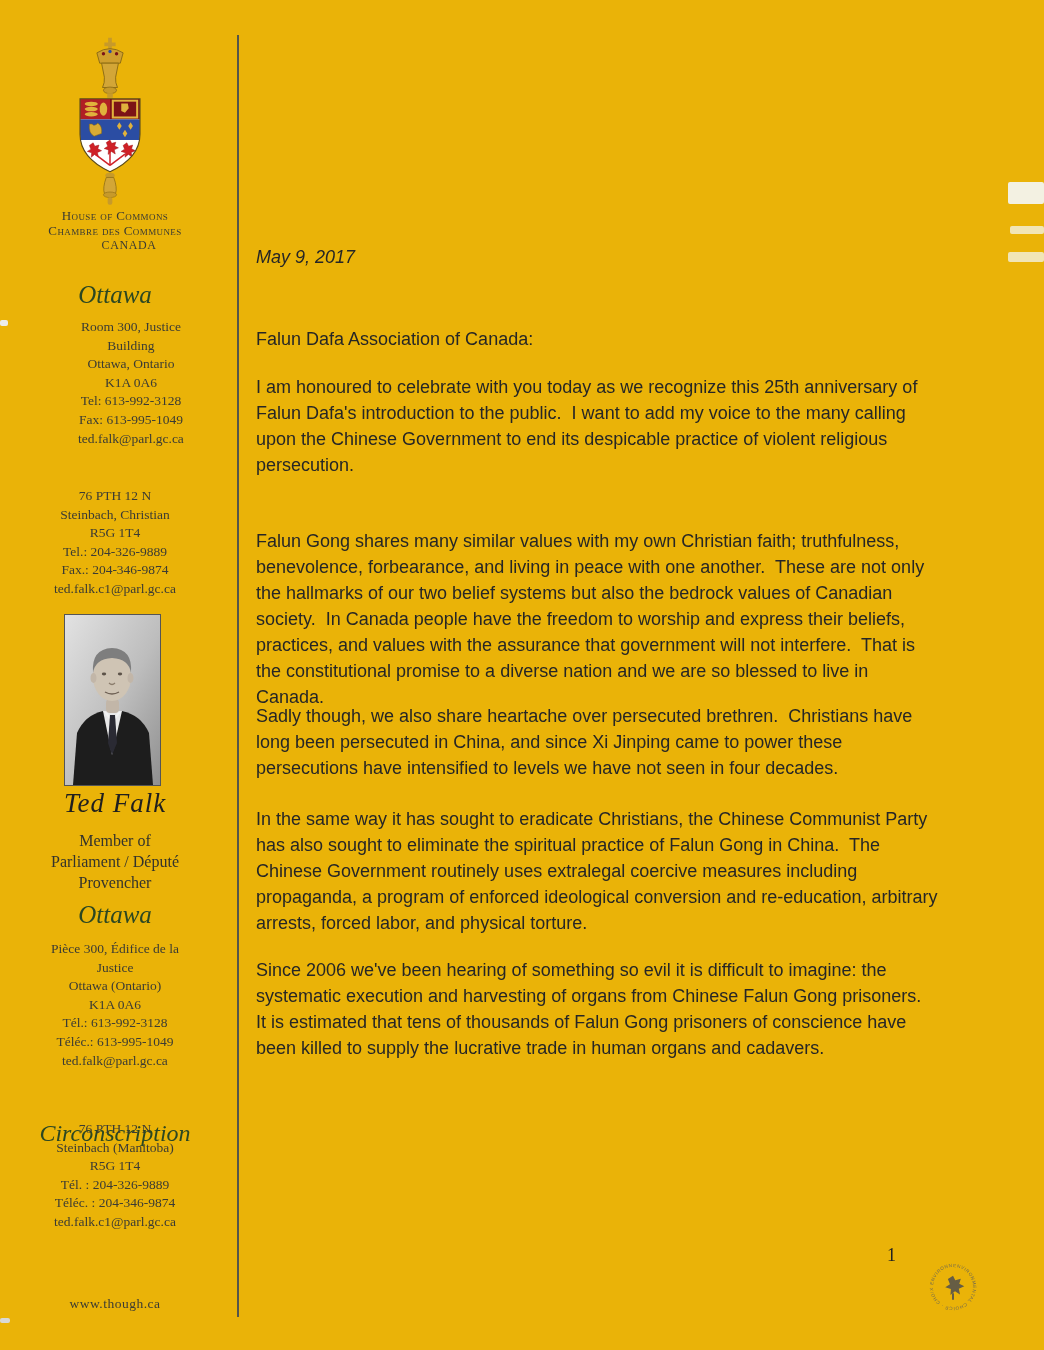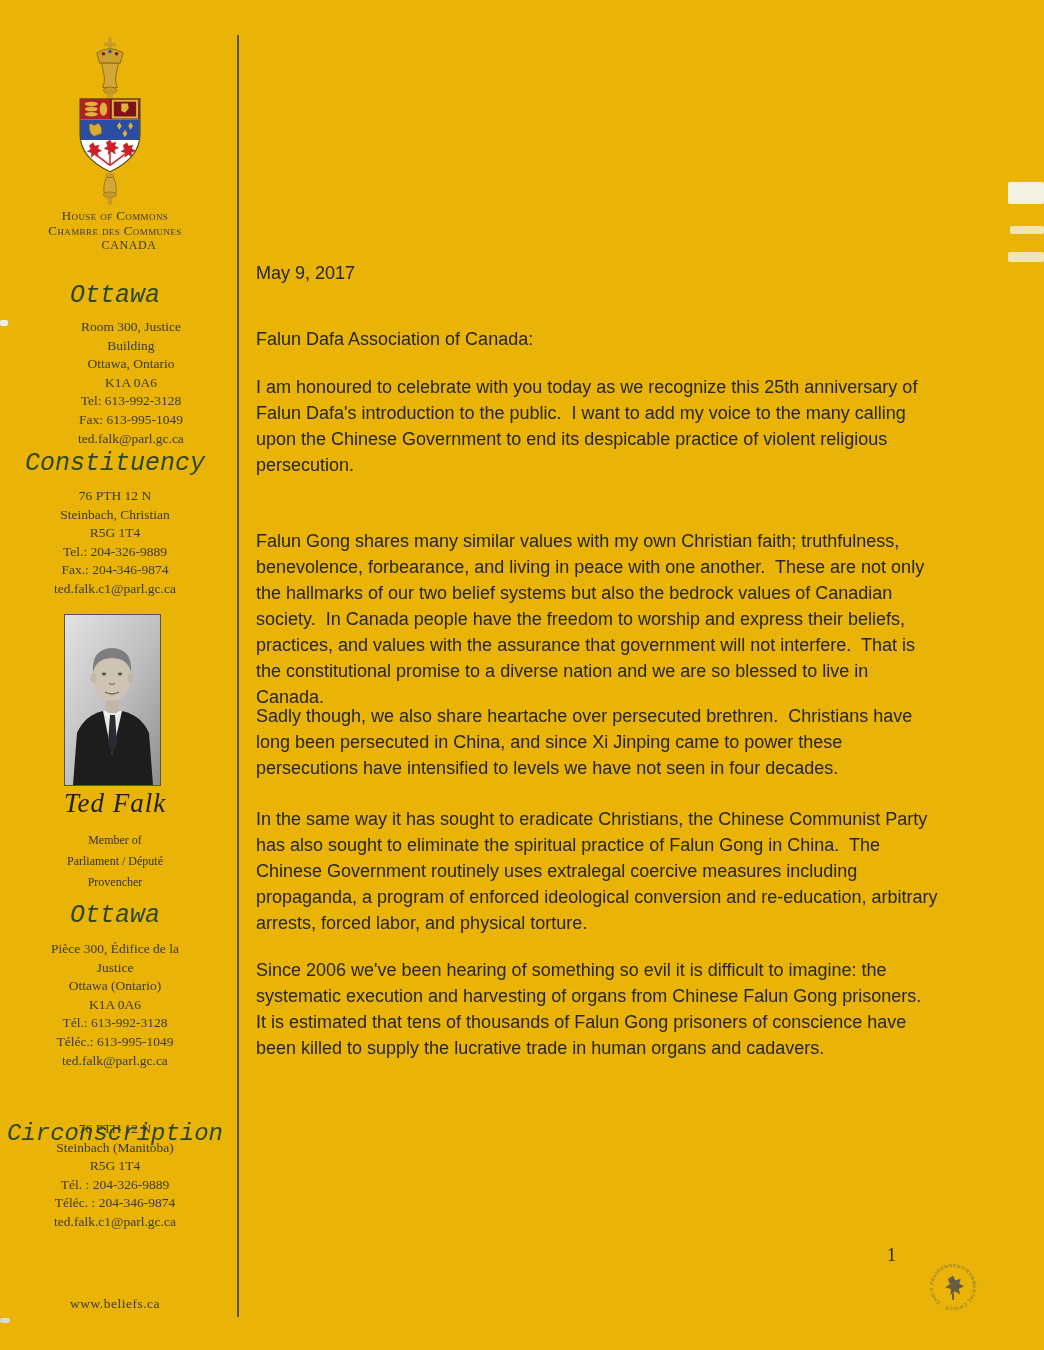--- a/index.html
+++ b/index.html
@@ -17,55 +17,55 @@
   }
   .arms { position:absolute; left:62px; top:36px; width:96px; height:178px; }
   .org-block {
     position:absolute; left:0; top:209px; width:230px; text-align:center;
     font-family:"Liberation Serif", serif; color:#3a3a33;
   }
   .org-line { font-variant:small-caps; font-size:13px; line-height:14.5px; letter-spacing:.4px; }
   .org-caps { font-size:12px; line-height:14.5px; letter-spacing:.6px;padding-left:28px; }
   .green-heading {
     position:absolute; left:0; width:230px; text-align:center;
-    font-family:Liberation Mono, monospace; font-style:italic;
+    font-family:Liberation Serif, serif; font-style:italic;
     color:#2c4722; font-size:25px;
   }
   .addr {
     position:absolute; left:0; width:230px; text-align:center;
     font-family:"Liberation Serif", serif; color:#3b3b34;
     font-size:13.5px; line-height:18.6px;
   }
   .photo {
     position:absolute; left:64px; top:614px; width:97px; height:172px;
     border:1px solid #555; background:#cfcfcf;
   }
   .sig {
     position:absolute; left:0; top:788px; width:230px; text-align:center;
     font-family:"Liberation Serif", serif; font-style:italic; font-weight:normal;
     font-size:27px; color:#1f1f1f; letter-spacing:1px;
   }
   .mp-title {
     position:absolute; left:0; top:830px; width:230px; text-align:center;
     font-family:"Liberation Serif", serif; color:#33332d;
-    font-size:12px; line-height:21px;
+    font-size:16px; line-height:21px;
   }
   .website {
     position:absolute; left:0; top:1296px; width:230px; text-align:center;
     font-family:"Liberation Serif", serif; color:#3b3b34; font-size:13.5px;
     letter-spacing:.5px;
   }
   
   #letter { position:absolute; left:256px; top:0; width:684px; }
   .body-text {
     position:absolute; left:0; width:684px;
     font-family:"Liberation Sans", sans-serif; color:#262626;
     font-size:18px; line-height:26px; white-space:pre-wrap;
   }
-  .date { top:260px; }
+  .date { top:244px;font-style:italic; }
   .salutation { top:326px; }
   .p1 { top:374px; }
   .p2 { top:528px; }
   .p3 { top:703px; }
   .p4 { top:806px; }
   .p5 { top:957px; }
   .page-number {
     position:absolute; left:887px; top:1245px;
     font-family:"Liberation Serif", serif; font-size:18px; color:#222;
   }
@@ -156,21 +156,20 @@
     <div class="addr" style="top:318px;padding-left:32px;">
       <div>Room 300, Justice</div>
       <div>Building</div>
       <div>Ottawa, Ontario</div>
       <div>K1A 0A6</div>
       <div>Tel: 613-992-3128</div>
       <div>Fax: 613-995-1049</div>
       <div>ted.falk@parl.gc.ca</div>
     </div>
 
-    <div class="green-heading" style="top:449px;">Constituency</div>
     <div class="addr" style="top:487px;">
       <div>76 PTH 12 N</div>
       <div>Steinbach, Christian</div>
       <div>R5G 1T4</div>
       <div>Tel.: 204-326-9889</div>
       <div>Fax.: 204-346-9874</div>
       <div>ted.falk.c1@parl.gc.ca</div>
     </div>
 
     <div class="photo">
@@ -230,21 +229,21 @@
     <div class="green-heading" style="top:1120px; font-size:24px;text-align:center;">Circonscription</div>
     <div class="addr" style="top:1120px;">
       <div>76 PTH 12 N</div>
       <div>Steinbach (Manitoba)</div>
       <div>R5G 1T4</div>
       <div>Tél. : 204-326-9889</div>
       <div>Téléc. : 204-346-9874</div>
       <div>ted.falk.c1@parl.gc.ca</div>
     </div>
 
-    <div class="website">www.beliefs.ca</div>
+    <div class="website">www.though.ca</div>
   </div>
 
   <div class="divider"></div>
 
   <div id="letter">
     <div class="body-text date">May 9, 2017</div>
     <div class="body-text salutation">Falun Dafa Association of Canada:</div>
     <div class="body-text p1">I am honoured to celebrate with you today as we recognize this 25th anniversary of Falun Dafa's introduction to the public.  I want to add my voice to the many calling upon the Chinese Government to end its despicable practice of violent religious persecution.</div>
     <div class="body-text p2">Falun Gong shares many similar values with my own Christian faith; truthfulness, benevolence, forbearance, and living in peace with one another.  These are not only the hallmarks of our two belief systems but also the bedrock values of Canadian society.  In Canada people have the freedom to worship and express their beliefs, practices, and values with the assurance that government will not interfere.  That is the constitutional promise to a diverse nation and we are so blessed to live in Canada.</div>
     <div class="body-text p3">Sadly though, we also share heartache over persecuted brethren.  Christians have long been persecuted in China, and since Xi Jinping came to power these persecutions have intensified to levels we have not seen in four decades.</div>

